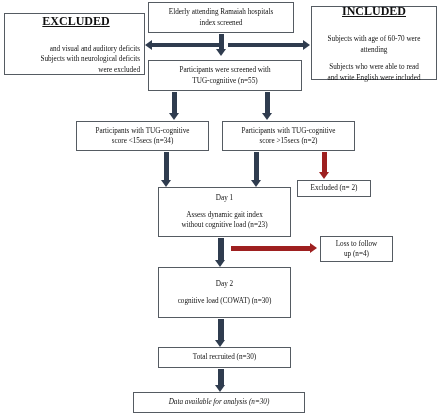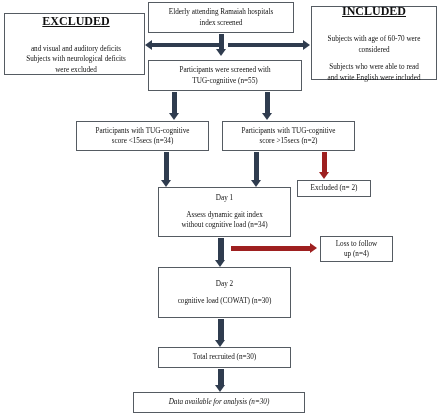--- a/index.html
+++ b/index.html
@@ -35,21 +35,21 @@
   }
   .box .ttl {
     font-weight: bold;
     text-decoration: underline;
     font-size: 12px;
     margin-bottom: 14px;
   }
   .box .ln { display: block; white-space: nowrap; }
   .box .para { margin: 0; }
   .box .para + .para { margin-top: 7px; }
-  .box.left-al { align-items: center; text-align: left; }
+  .box.left-al { align-items: flex-end; text-align: left; }
 
   
   .arrow { position: absolute; }
   .v-shaft {
     position: absolute;
     background: #2f3c4f;
   }
   .v-head {
     position: absolute;
     width: 0; height: 0;
@@ -92,21 +92,21 @@
 
   <div class="box" style="left:148px; top:2px; width:146px; height:31px;">
     <span class="ln">Elderly attending Ramaiah hospitals</span>
     <span class="ln">index screened</span>
   </div>
 
   <div class="box" style="left:311px; top:6px; width:126px; height:74px;">
     <div class="ttl">INCLUDED</div>
     <p class="para">
       <span class="ln">Subjects with age of 60-70 were</span>
-      <span class="ln">considered</span>
+      <span class="ln">attending</span>
     </p>
     <p class="para">
       <span class="ln">Subjects who were able to read</span>
       <span class="ln">and write English were included</span>
     </p>
   </div>
 
   <div class="arrow">
     <div class="h-shaft" style="left:152px; top:43px; width:68px; height:4px;"></div>
     <div class="h-head-l" style="left:145px; top:39.5px;"></div>
@@ -162,21 +162,21 @@
     <div class="v-head red" style="left:319px; top:172px;"></div>
   </div>
 
   <div class="box" style="left:297px; top:180px; width:74px; height:17px;">
     <span class="ln">Excluded (n= 2)</span>
   </div>
 
   <div class="box" style="left:158px; top:187px; width:133px; height:50px;">
     <div style="margin-bottom:6px;">Day 1</div>
     <span class="ln">Assess dynamic gait index</span>
-    <span class="ln">without cognitive load (n=34)</span>
+    <span class="ln">without cognitive load (n=23)</span>
   </div>
 
   <div class="arrow">
     <div class="v-shaft" style="left:218px; top:238px; width:6px; height:23px;"></div>
     <div class="v-head" style="left:214.5px; top:260px;"></div>
   </div>
 
   <div class="arrow">
     <div class="h-shaft red" style="left:231px; top:246px; width:80px; height:5px;"></div>
     <div class="h-head-r red" style="left:310px; top:243px;"></div>

